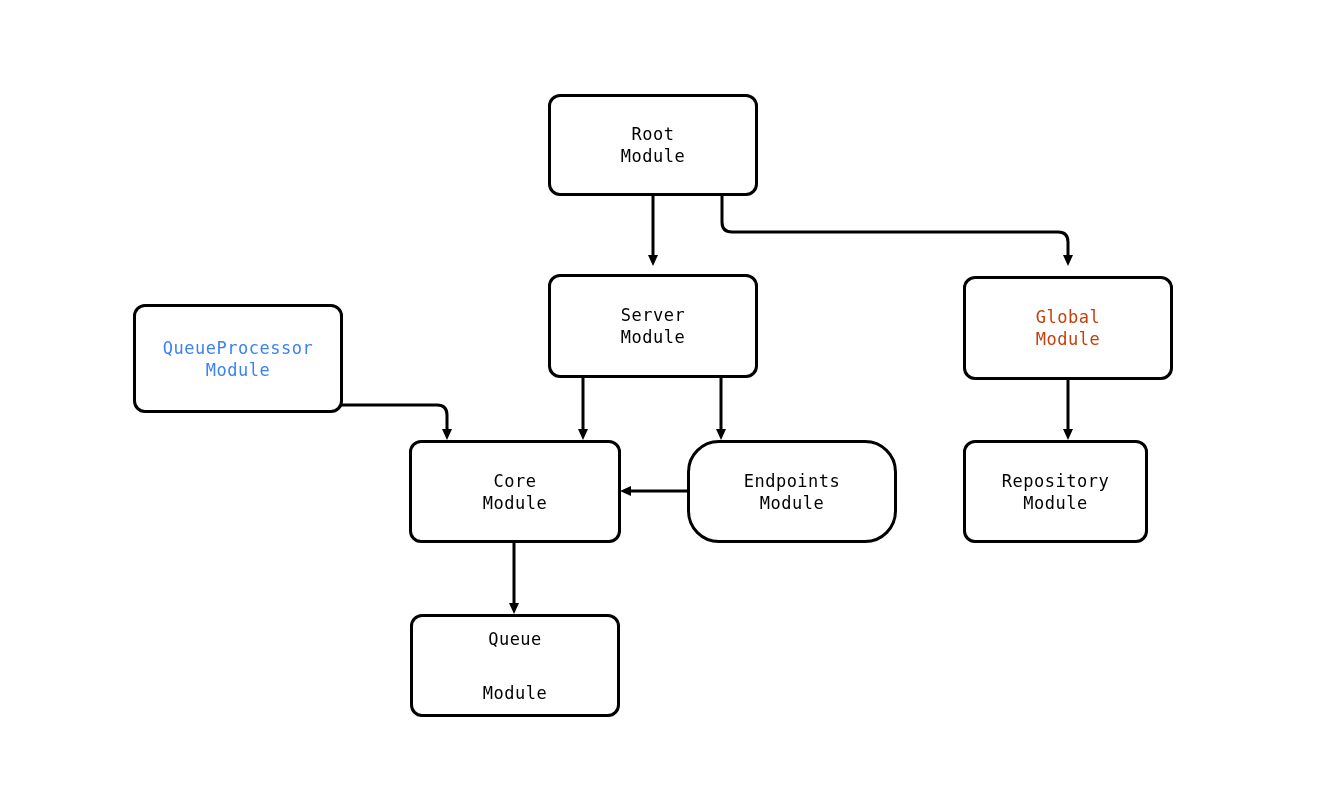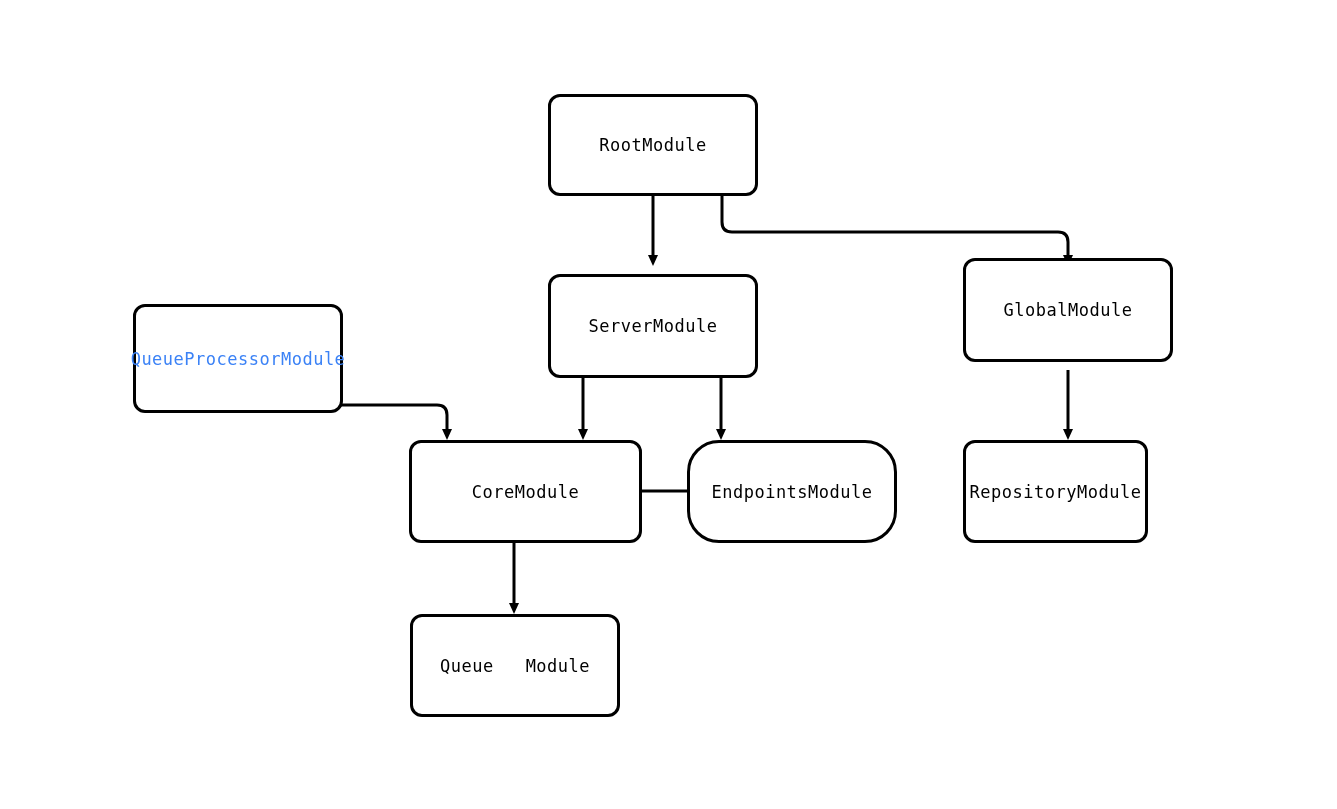--- a/index.html
+++ b/index.html
@@ -26,21 +26,21 @@
     height: 809px;
     pointer-events: none;
   }
   .node {
     position: absolute;
     box-sizing: border-box;
     background: #ffffff;
     border: 3px solid #4d7c0f;
     border-radius: 12px;
     display: flex;
-    flex-direction: row;
+    flex-direction: column;
     align-items: center;
     justify-content: center;
     text-align: center;
     color: #000000;
     font-family: "DejaVu Sans Mono", "Liberation Mono", monospace;
     font-size: 17px;
     line-height: 22px;
     letter-spacing: 0.5px;
     z-index: 2;
   }
@@ -78,25 +78,25 @@
         <span class="node-line">Module</span>
       </div>
       <div class="node" style="left: 133px; top: 264px; width: 210px; height: 109px; background: rgb(255, 255, 255); border-color: rgb(0, 0, 0); color: #3b82f6; margin-top: 40px;">
         <span class="node-line">QueueProcessor</span>
         <span class="node-line">Module</span>
       </div>
       <div class="node" style="left: 548px; top: 266px; width: 210px; height: 104px; background: rgb(255, 255, 255); border-color: rgb(0, 0, 0); color: rgb(0, 0, 0); margin-top: 8px;">
         <span class="node-line">Server</span>
         <span class="node-line">Module</span>
       </div>
-      <div class="node" style="left: 963px; top: 258px; width: 210px; height: 104px; background: rgb(255, 255, 255); border-color: rgb(0, 0, 0); color: #000000;">
+      <div class="node" style="left: 963px; top: 276px; width: 210px; height: 104px; background: rgb(255, 255, 255); border-color: rgb(0, 0, 0); color: #c2410c;">
         <span class="node-line">Global</span>
         <span class="node-line">Module</span>
       </div>
-      <div class="node" style="left: 409px; top: 440px; width: 233px; height: 103px; background: rgb(255, 255, 255); border-color: rgb(0, 0, 0); color: rgb(0, 0, 0);">
+      <div class="node" style="left: 409px; top: 440px; width: 212px; height: 103px; background: rgb(255, 255, 255); border-color: rgb(0, 0, 0); color: rgb(0, 0, 0);">
         <span class="node-line">Core</span>
         <span class="node-line">Module</span>
       </div>
       <div class="node" style="left: 687px; top: 440px; width: 210px; height: 103px; background: rgb(255, 255, 255); border-color: rgb(0, 0, 0); color: rgb(0, 0, 0); border-radius: 32px;">
         <span class="node-line">Endpoints</span>
         <span class="node-line">Module</span>
       </div>
       <div class="node" style="left: 963px; top: 440px; width: 185px; height: 103px; background: rgb(255, 255, 255); border-color: rgb(0, 0, 0); color: rgb(0, 0, 0);">
         <span class="node-line">Repository</span>
         <span class="node-line">Module</span>

